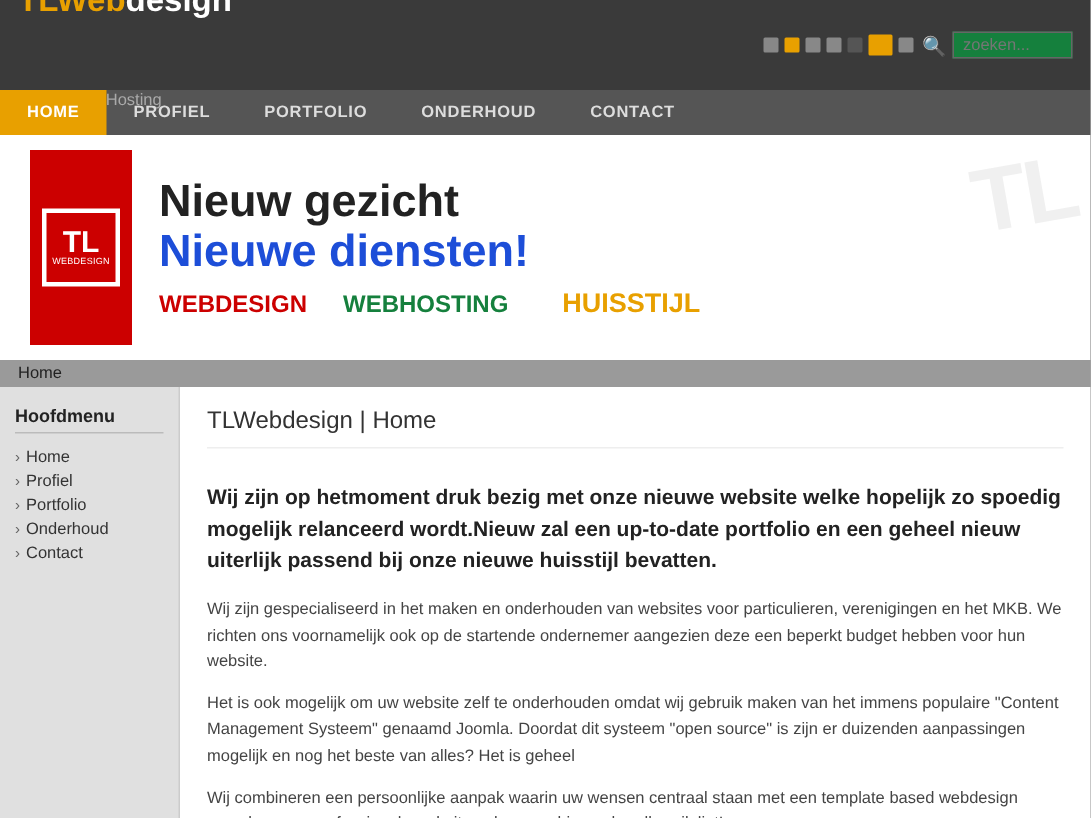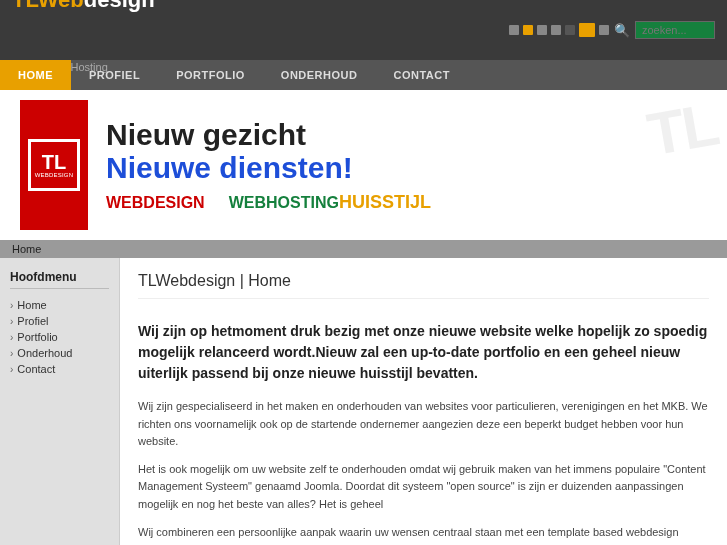--- a/index.html
+++ b/index.html
@@ -87,21 +87,21 @@
       justify-content: center;
     }
     .tl-logo-box .tl-big { font-size: 20px; font-weight: bold; color: #fff; line-height: 1; }
     .tl-logo-box .webdesign-small { font-size: 6px; color: #fff; text-align: center; letter-spacing: 0.2px; }
     #banner-text { flex: 1; }
     #banner-text h1 { font-size: 30px; color: #222; font-weight: bold; line-height: 1.1; }
     #banner-text h2 { font-size: 30px; color: #1d4ed8; font-weight: bold; line-height: 1.1; margin-bottom: 8px; }
     #banner-tagline { font-size: 16px; font-weight: bold; }
     .tag-webdesign { color: #cc0000; }
     .tag-webhosting { color: #15803d; margin-left: 24px; }
-    .tag-huisstijl { color: #e8a000; font-size: 18px; }
+    .tag-huisstijl { color: #e8a000; font-size: 18px; margin-left: 36px; }
     #banner-watermark {
       position: absolute;
       right: 10px;
       top: 10px;
       font-size: 60px;
       font-weight: bold;
       color: rgba(180,180,180,0.2);
       transform: rotate(-10deg);
       line-height: 1;
       font-family: Impact, sans-serif;

